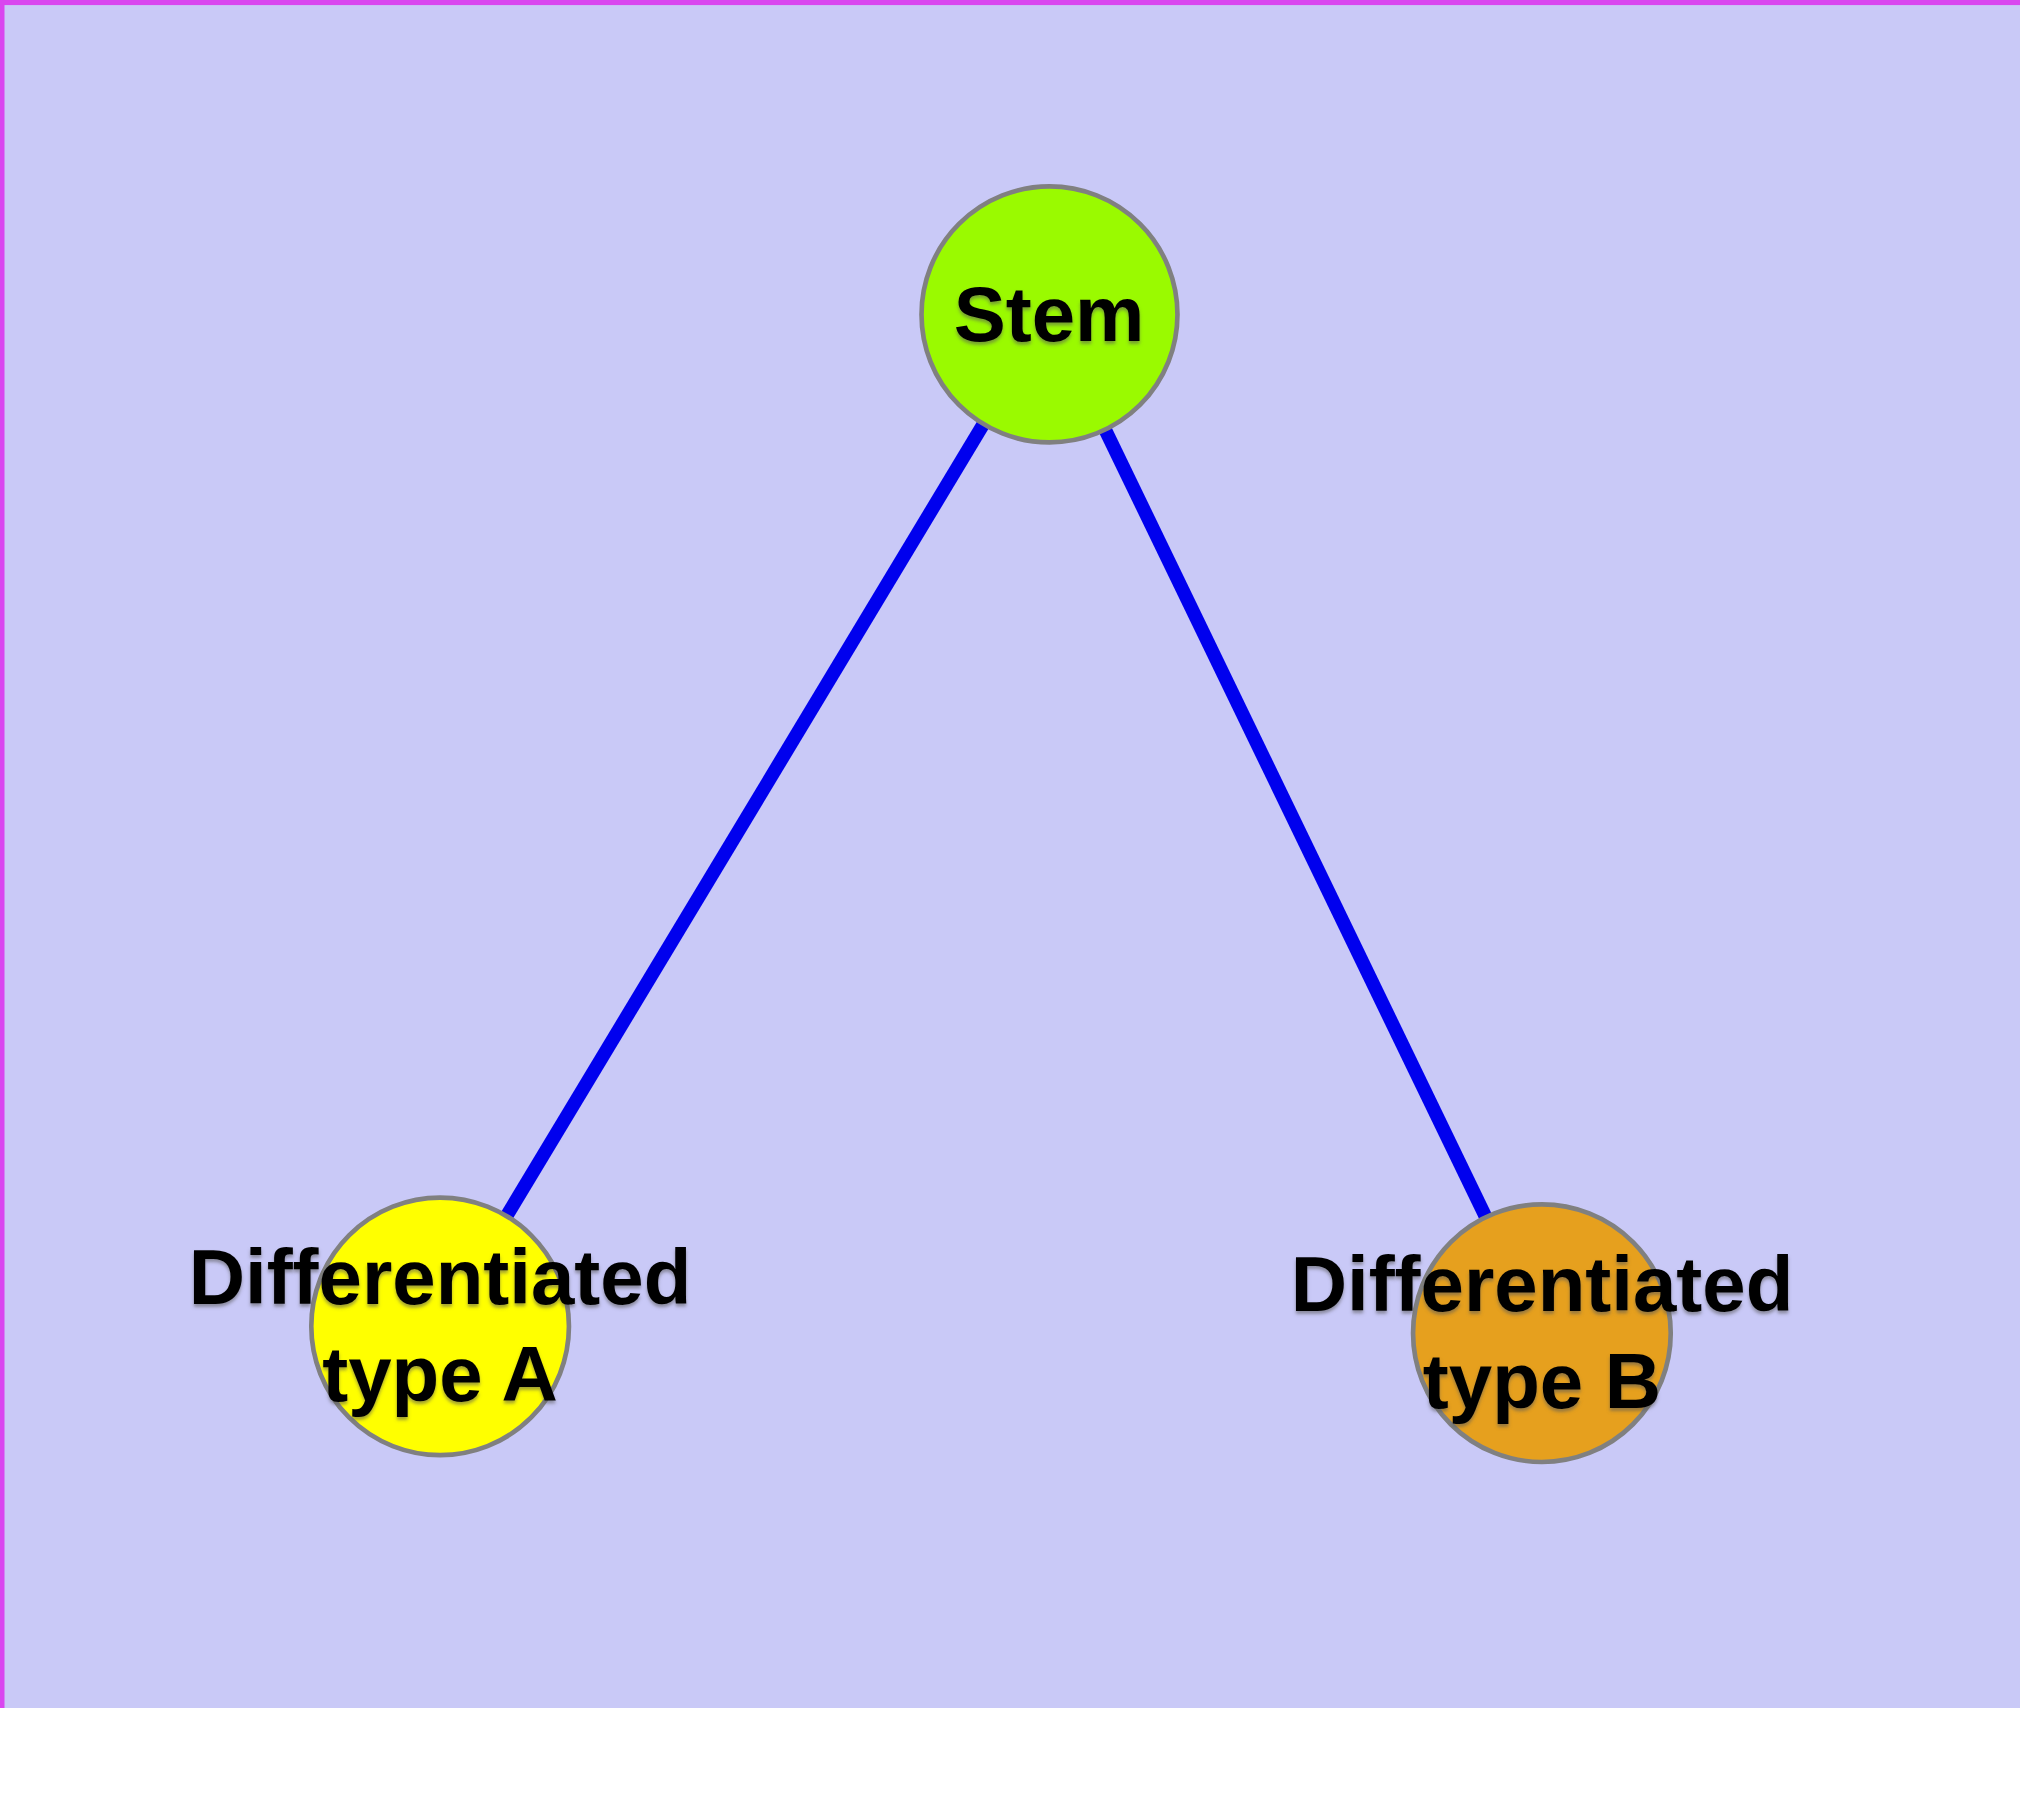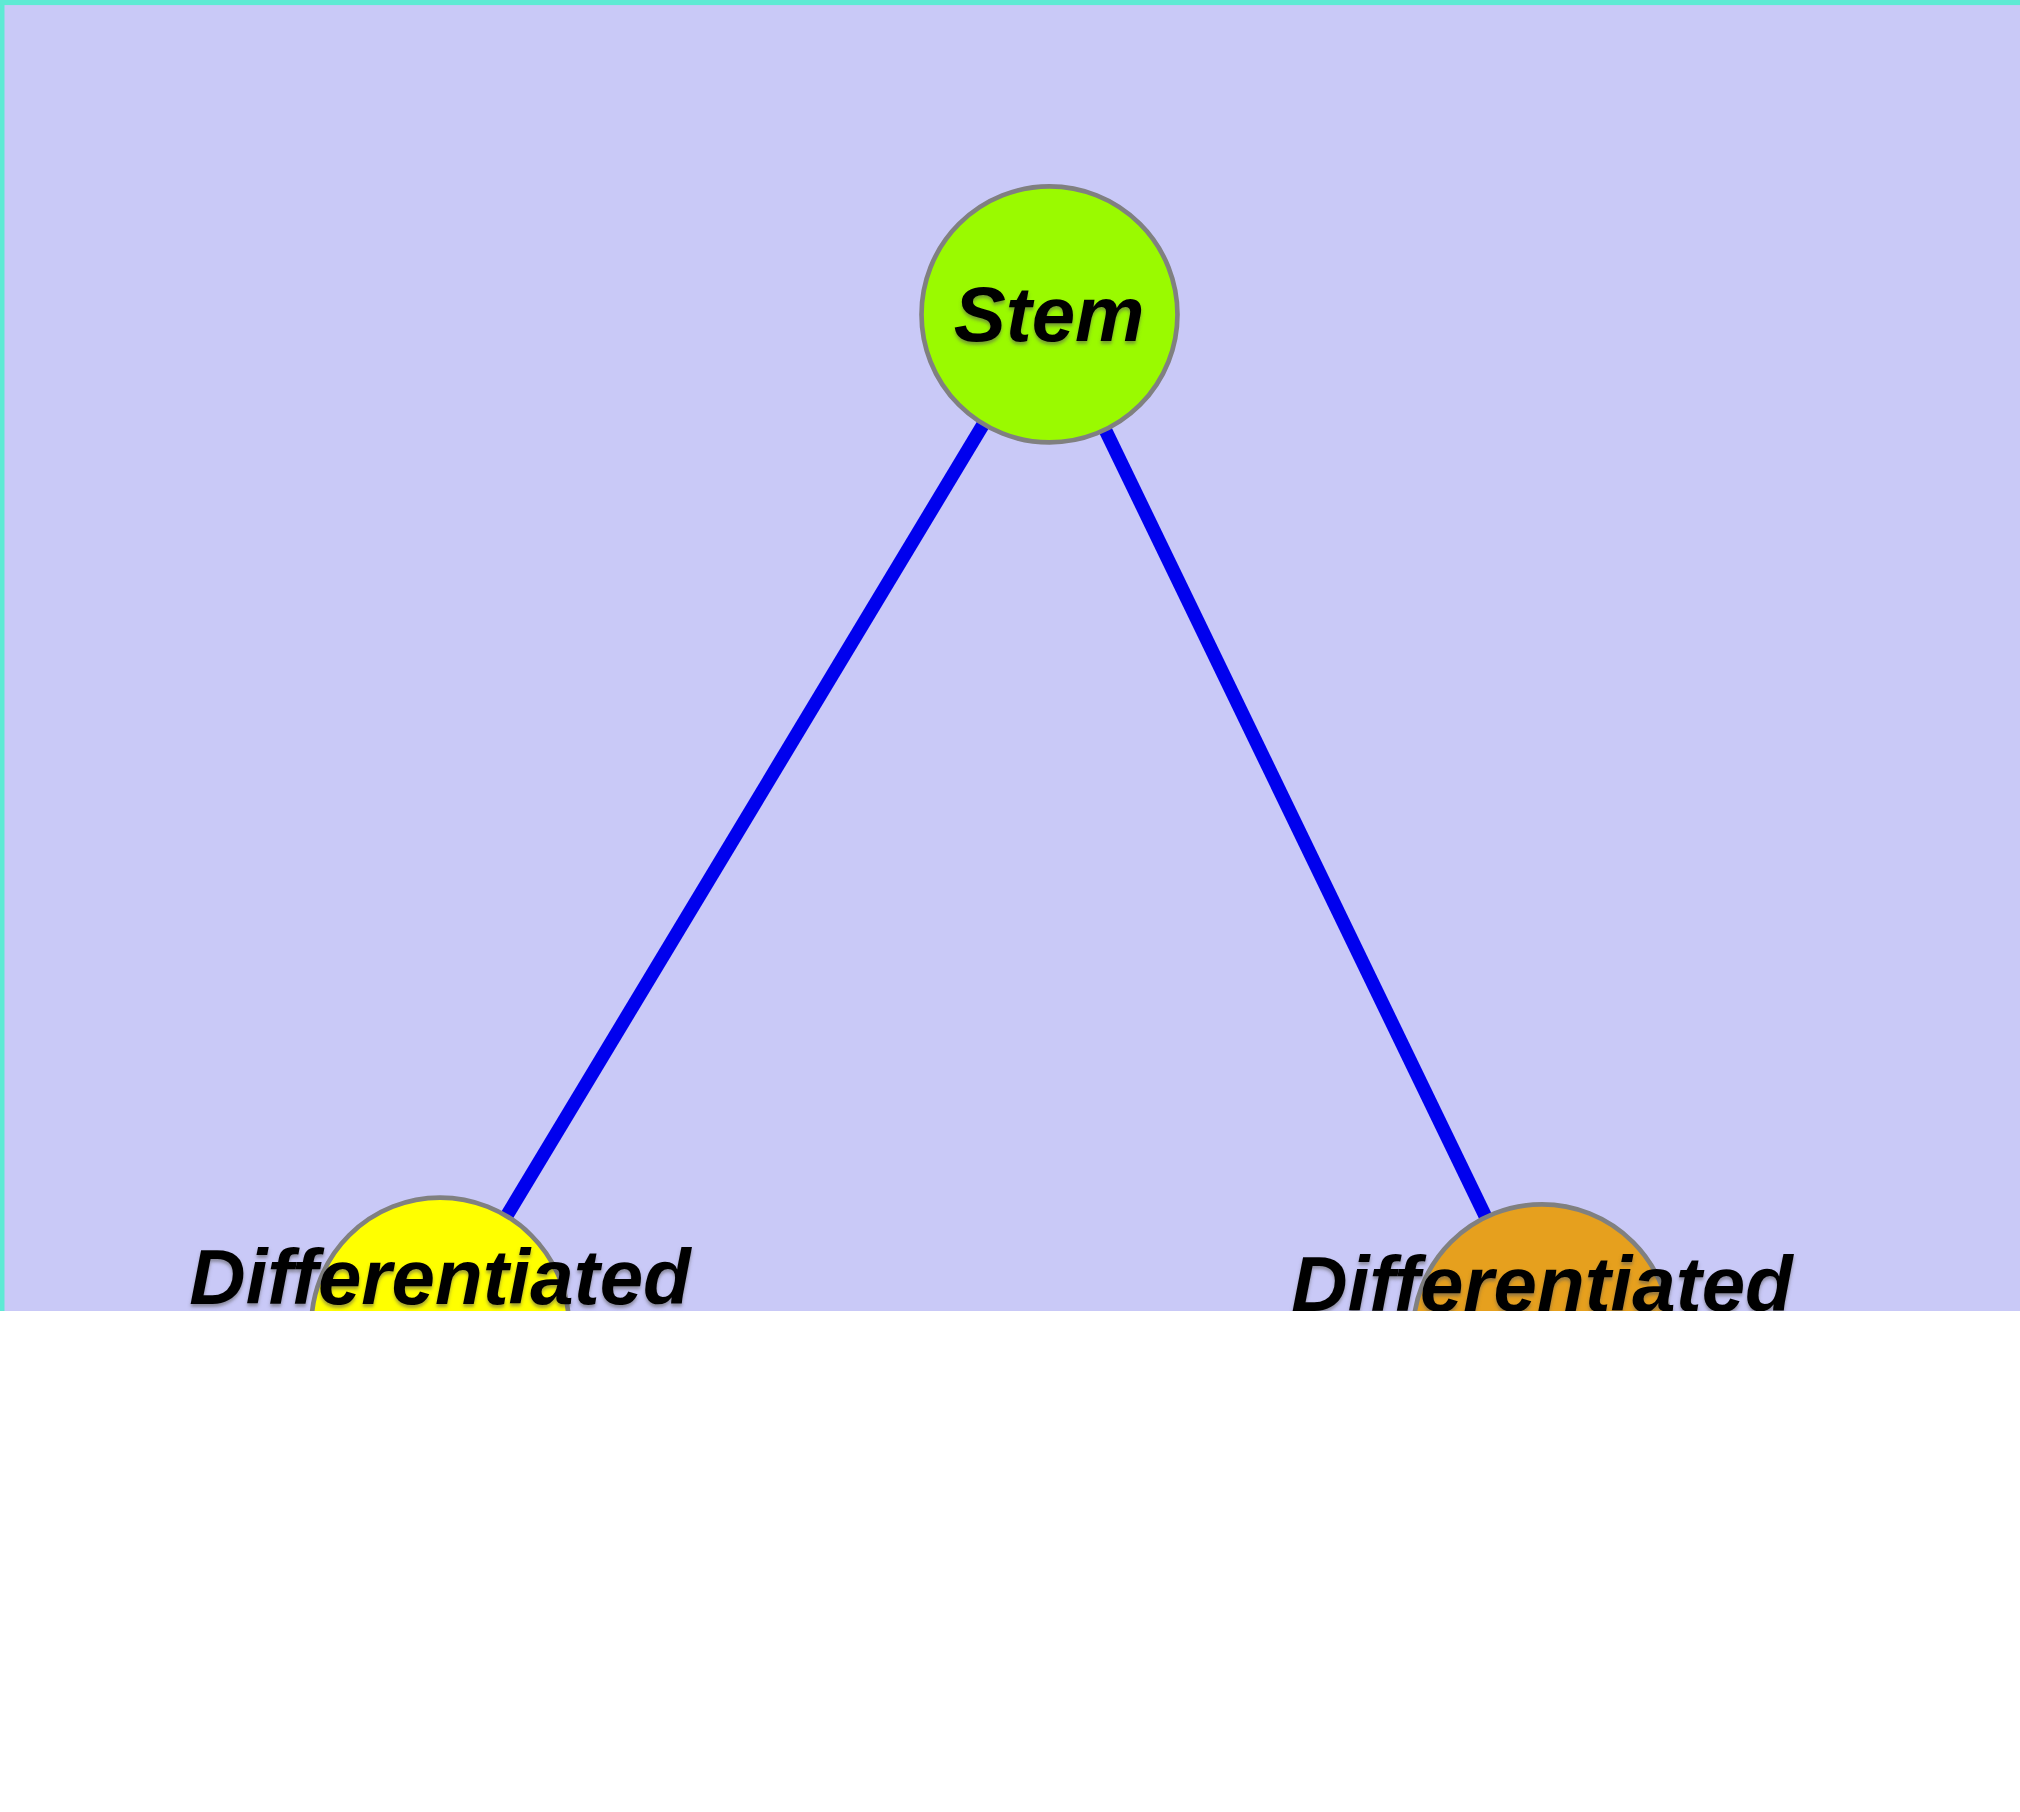--- a/index.html
+++ b/index.html
@@ -3,25 +3,24 @@
 <meta charset="utf-8">
 <style>
   html, body {
     margin: 0;
     padding: 0;
     background: #FFFFFF;
   }
   .canvas {
     position: relative;
     width: 2021px;
-    height: 1311px;
-    background: #5eead4;
+    height: 1708px;
+    background: #d946ef;
     overflow: hidden;
     font-family: "Liberation Sans", sans-serif;
-    font-style: italic;
   }
   .canvas svg {
     position: absolute;
     left: 0;
     top: 0;
     width: 2021px;
     height: 1812px;
     display: block;
   }
   .node-label {

